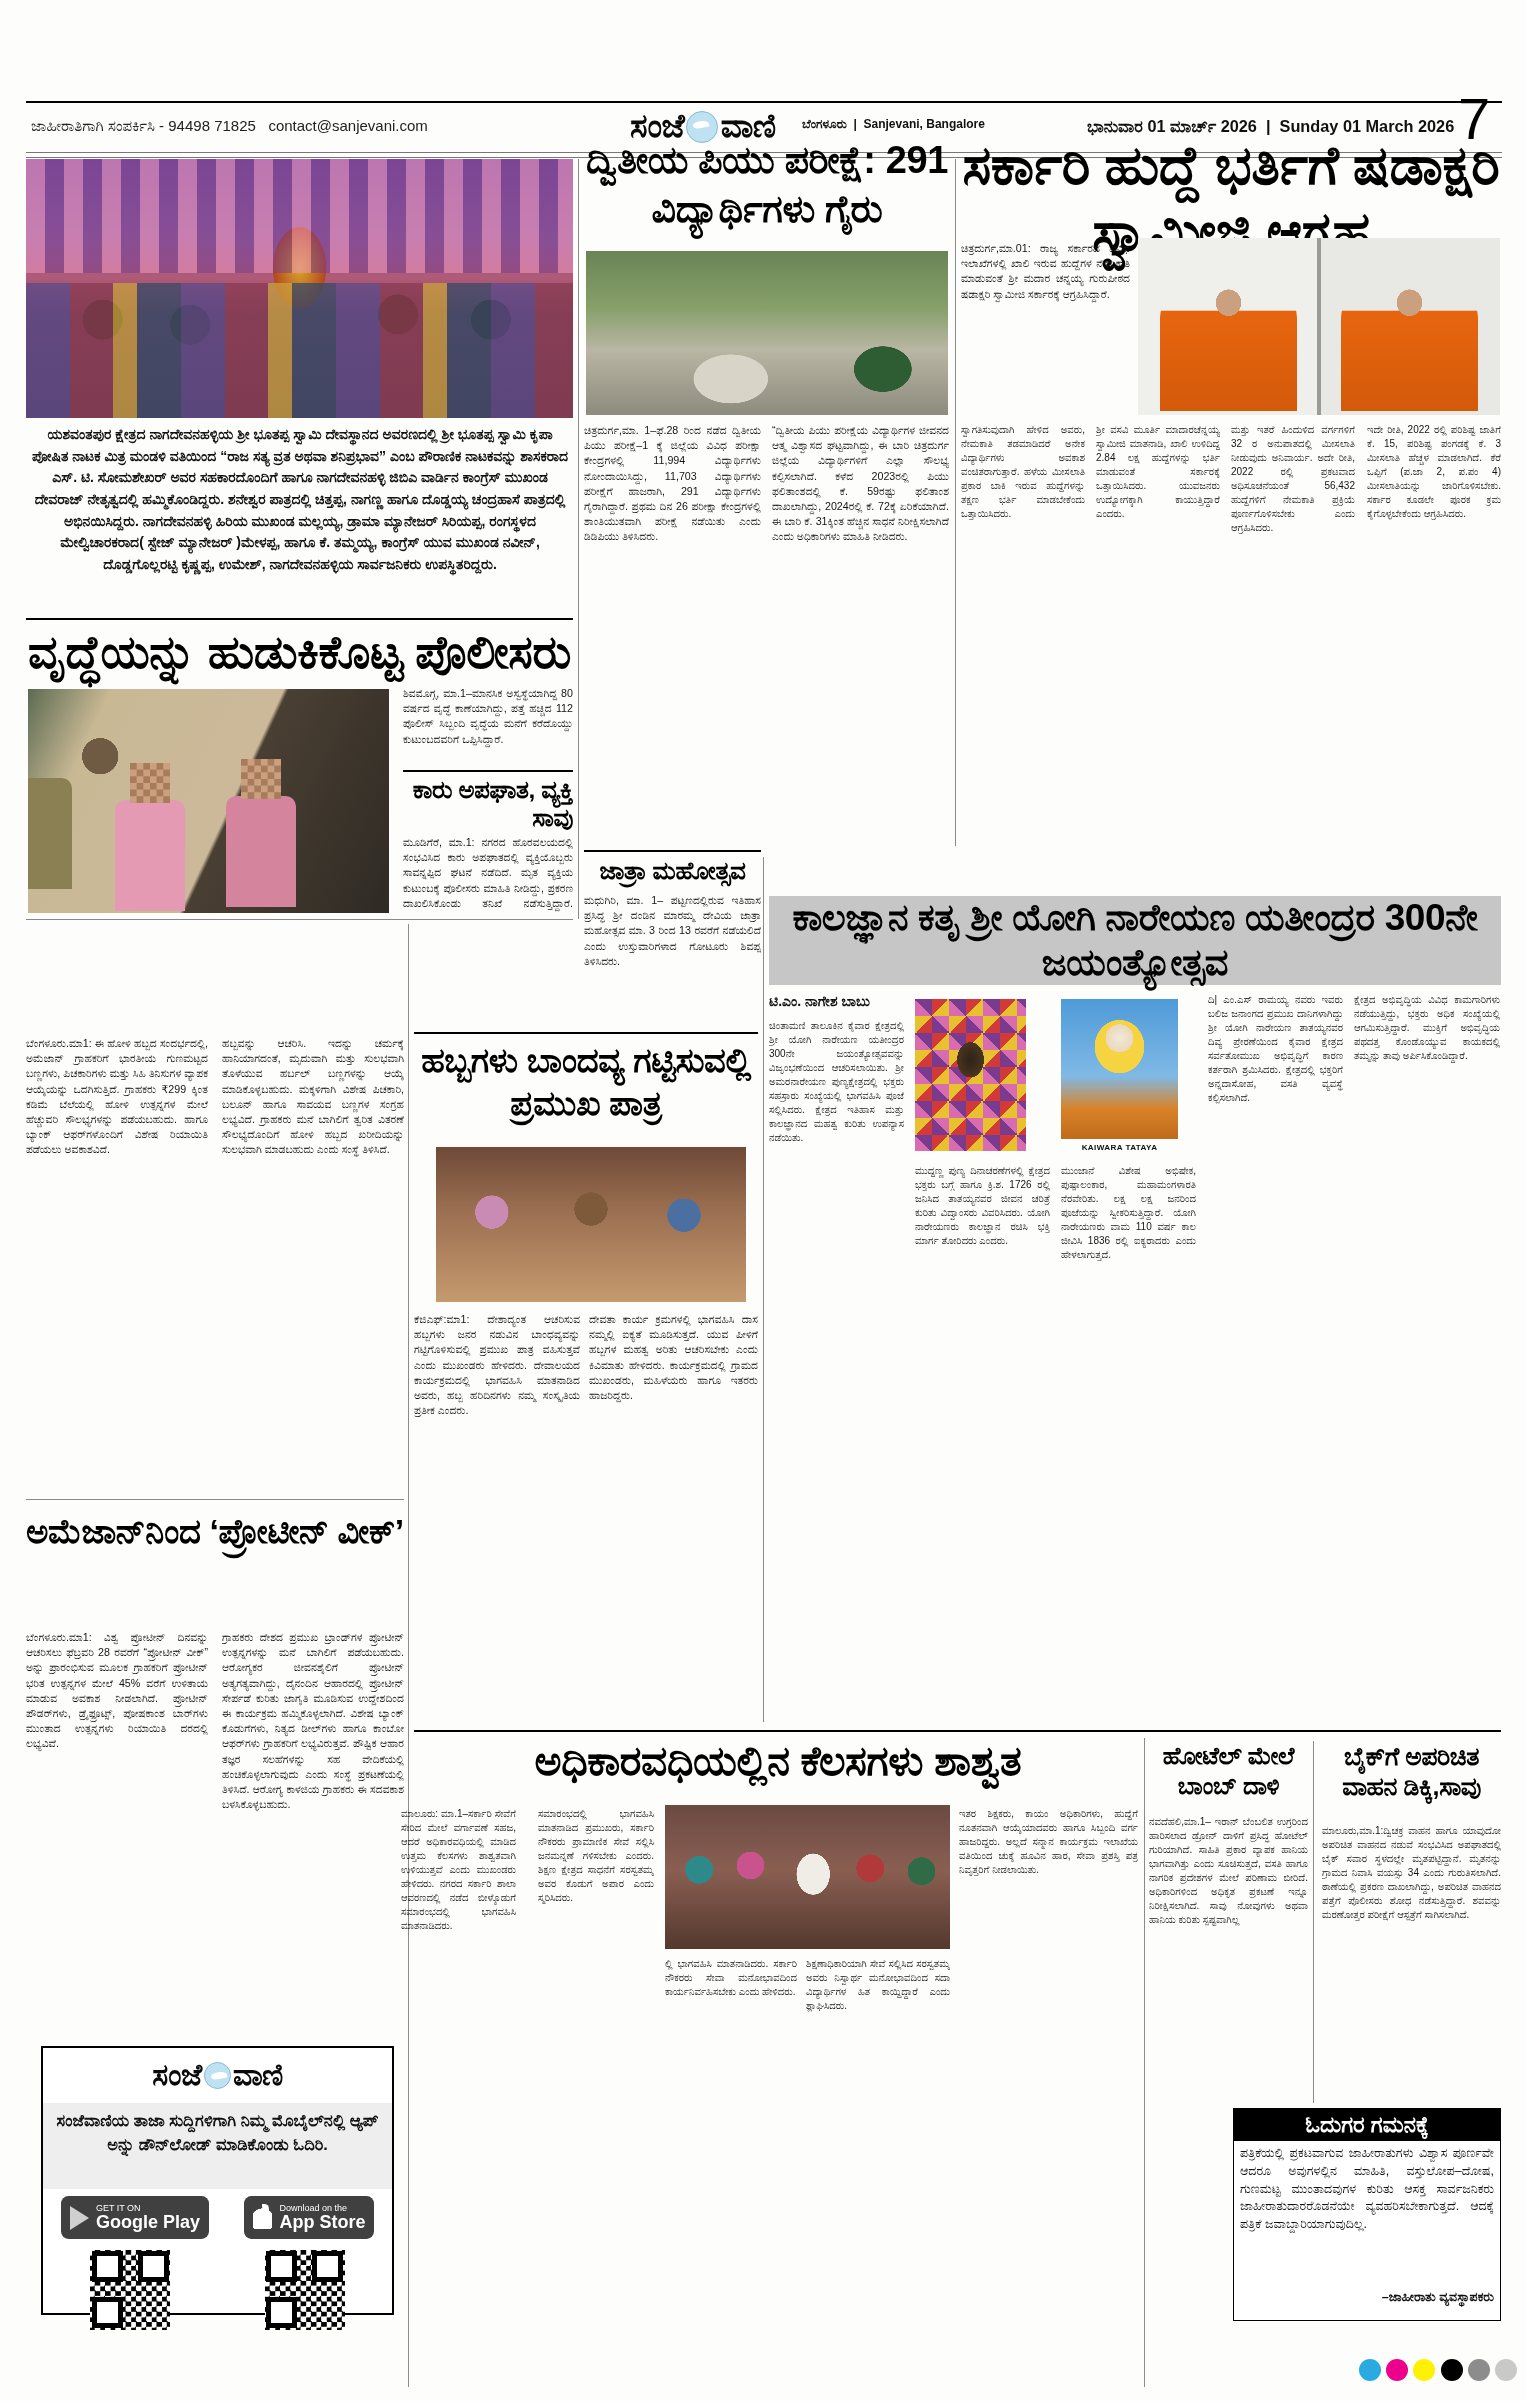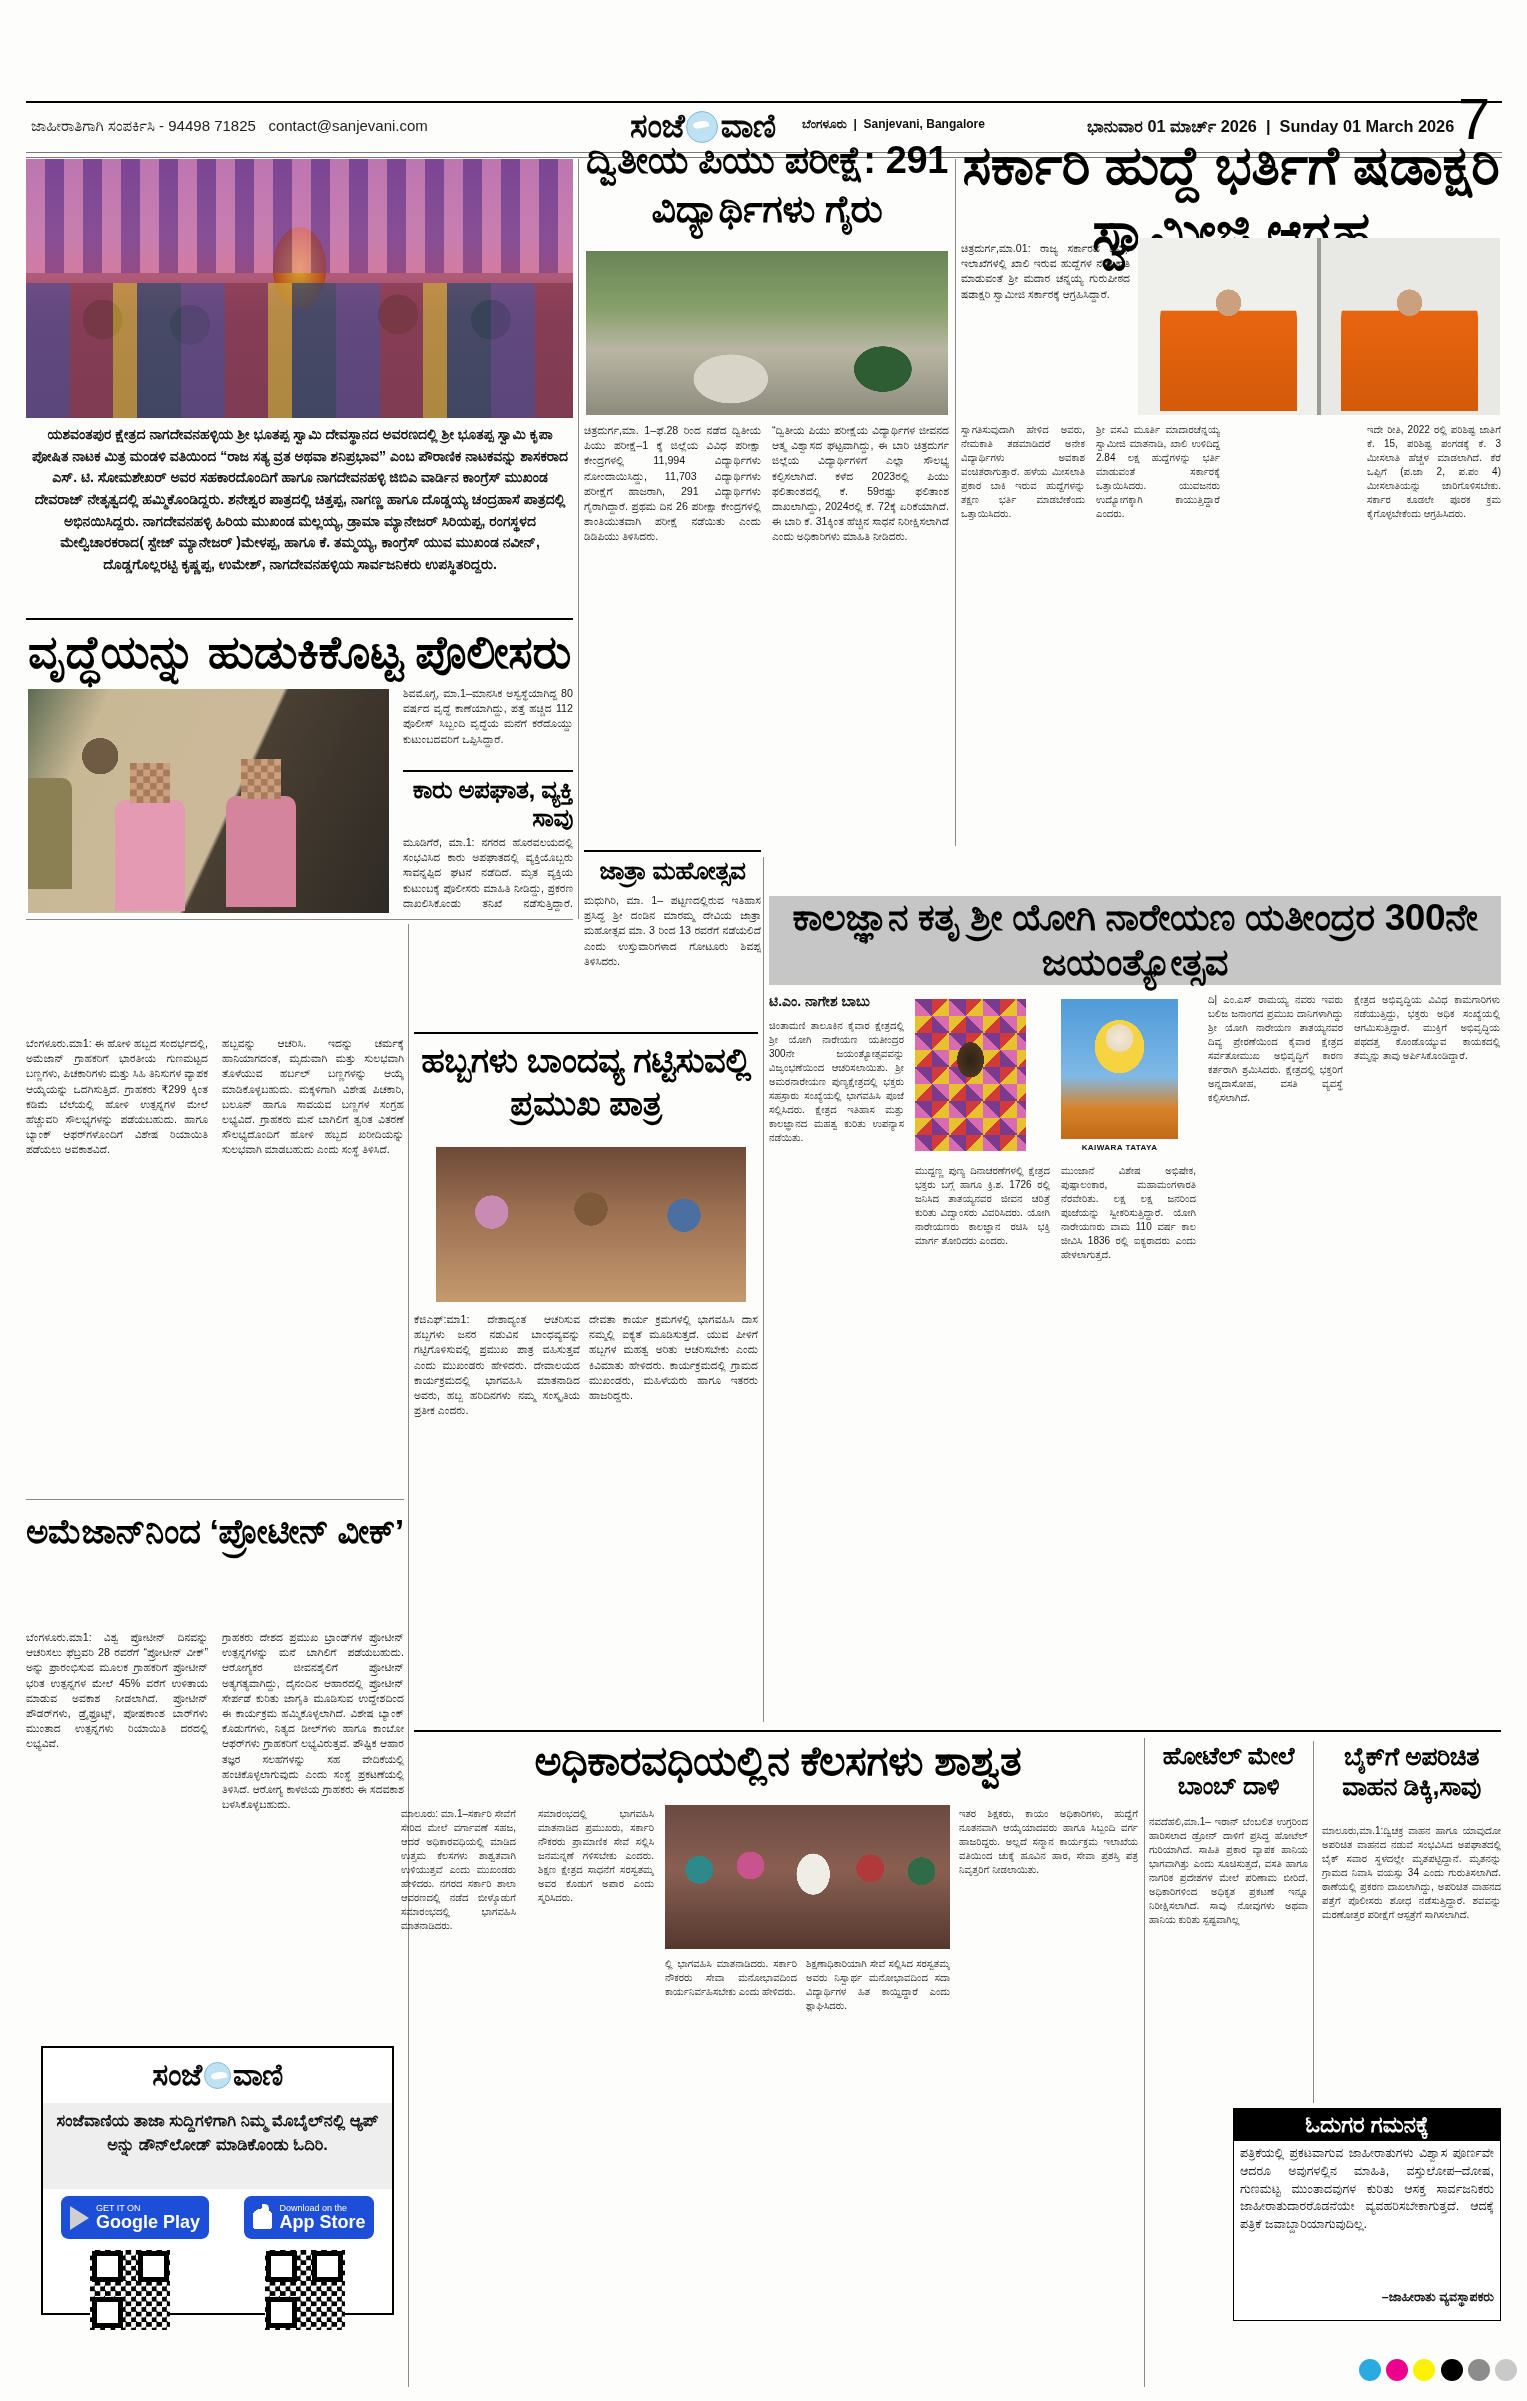--- a/index.html
+++ b/index.html
@@ -64,21 +64,21 @@
      linear-gradient(180deg,#6e4a38 0%,#9a6e50 40%,#c59a6e 100%);}
   .ph-tenure{background:
      radial-gradient(25px 25px at 12% 45%,#2e8a8a 0%,#2e8a8a 55%,transparent 56%),
      radial-gradient(25px 25px at 30% 42%,#c9538c 0%,#c9538c 55%,transparent 56%),
      radial-gradient(30px 37px at 52% 48%,#f0ede6 0%,#f0ede6 55%,transparent 56%),
      radial-gradient(25px 25px at 72% 44%,#b03a3a 0%,#b03a3a 55%,transparent 56%),
      radial-gradient(25px 25px at 90% 46%,#2e6b46 0%,#2e6b46 55%,transparent 56%),
      linear-gradient(180deg,#6b4a42 0%,#8a5f52 45%,#54382e 100%);}
   
   .promo{border:2.2px solid #000;background:#fff;}
-  .badge{background:#1d4ed8;color:#fff;border-radius:7.4px;display:flex;align-items:center;
+  .badge{background:#404040;color:#fff;border-radius:7.4px;display:flex;align-items:center;
          padding:4.4px 9px;gap:7.4px;height:43px;box-sizing:border-box;}
   .badge .tag{font-size:9px;line-height:1.1;}
   .badge .name{font-size:18px;font-weight:bold;line-height:1.05;}
   .play-tri{width:0;height:0;border-top:12px solid transparent;border-bottom:12px solid transparent;
             border-left:19px solid #cfcfcf;}
   .apple{width:19px;height:22px;background:radial-gradient(circle at 50% 60%,#fff 0 72%,transparent 73%);
          position:relative;}
   .apple::after{content:"";position:absolute;top:-3px;left:9px;width:6.7px;height:6.7px;background:#fff;
          border-radius:0 70% 0 70%;}
   .qr{background:
@@ -195,20 +195,21 @@
   <div class="abs body-txt" style="left:584px;top:893px;width:177px;height:137px;">ಮಧುಗಿರಿ, ಮಾ. 1– ಪಟ್ಟಣದಲ್ಲಿರುವ ಇತಿಹಾಸ ಪ್ರಸಿದ್ಧ ಶ್ರೀ ದಂಡಿನ ಮಾರಮ್ಮ ದೇವಿಯ ಜಾತ್ರಾ ಮಹೋತ್ಸವ ಮಾ. 3 ರಿಂದ 13 ರವರೆಗೆ ನಡೆಯಲಿದೆ ಎಂದು ಉಸ್ತುವಾರಿಗಳಾದ ಗೋಟೂರು ಶಿವಪ್ಪ ತಿಳಿಸಿದರು.</div>
 
   <div class="abs headline" style="left:961px;top:133px;width:540px;font-size:54px;line-height:1.22;">ಸರ್ಕಾರಿ ಹುದ್ದೆ ಭರ್ತಿಗೆ ಷಡಾಕ್ಷರಿ ಸ್ವಾಮೀಜಿ ಆಗ್ರಹ</div>
   <div class="abs body-txt" style="left:961px;top:241px;width:169px;height:176px;">ಚಿತ್ರದುರ್ಗ,ಮಾ.01: ರಾಜ್ಯ ಸರ್ಕಾರದ ವಿವಿಧ ಇಲಾಖೆಗಳಲ್ಲಿ ಖಾಲಿ ಇರುವ ಹುದ್ದೆಗಳ ನೇಮಕಾತಿ ಮಾಡುವಂತೆ ಶ್ರೀ ಮದಾರ ಚನ್ನಯ್ಯ ಗುರುಪೀಠದ ಷಡಾಕ್ಷರಿ ಸ್ವಾಮೀಜಿ ಸರ್ಕಾರಕ್ಕೆ ಆಗ್ರಹಿಸಿದ್ದಾರೆ.</div>
   <div class="photo ph-swami" style="left:1138px;top:238px;width:362px;height:177px;">
     <div class="swami" style="left:6%;"></div>
     <div class="swami" style="left:56%;"></div>
   </div>
   <div class="abs body-sm" style="left:961px;top:423px;width:124px;height:469px;">ಸ್ವಾಗತಿಸುವುದಾಗಿ ಹೇಳಿದ ಅವರು, ನೇಮಕಾತಿ ತಡಮಾಡಿದರೆ ಅನೇಕ ವಿದ್ಯಾರ್ಥಿಗಳು ಅವಕಾಶ ವಂಚಿತರಾಗುತ್ತಾರೆ. ಹಳೆಯ ಮೀಸಲಾತಿ ಪ್ರಕಾರ ಬಾಕಿ ಇರುವ ಹುದ್ದೆಗಳನ್ನು ತಕ್ಷಣ ಭರ್ತಿ ಮಾಡಬೇಕೆಂದು ಒತ್ತಾಯಿಸಿದರು.</div>
   <div class="abs body-sm" style="left:1096px;top:423px;width:124px;height:469px;">ಶ್ರೀ ವಸವಿ ಮೂರ್ತಿ ಮಾದಾರಚೆನ್ನಯ್ಯ ಸ್ವಾಮೀಜಿ ಮಾತನಾಡಿ, ಖಾಲಿ ಉಳಿದಿದ್ದ 2.84 ಲಕ್ಷ ಹುದ್ದೆಗಳನ್ನು ಭರ್ತಿ ಮಾಡುವಂತೆ ಸರ್ಕಾರಕ್ಕೆ ಒತ್ತಾಯಿಸಿದರು. ಯುವಜನರು ಉದ್ಯೋಗಕ್ಕಾಗಿ ಕಾಯುತ್ತಿದ್ದಾರೆ ಎಂದರು.</div>
+  <div class="abs body-sm" style="left:1231px;top:423px;width:124px;height:469px;">ಮತ್ತು ಇತರೆ ಹಿಂದುಳಿದ ವರ್ಗಗಳಿಗೆ 32 ರ ಅನುಪಾತದಲ್ಲಿ ಮೀಸಲಾತಿ ನೀಡುವುದು ಅನಿವಾರ್ಯ. ಅದೇ ರೀತಿ, 2022 ರಲ್ಲಿ ಪ್ರಕಟವಾದ ಅಧಿಸೂಚನೆಯಂತೆ 56,432 ಹುದ್ದೆಗಳಿಗೆ ನೇಮಕಾತಿ ಪ್ರಕ್ರಿಯೆ ಪೂರ್ಣಗೊಳಿಸಬೇಕು ಎಂದು ಆಗ್ರಹಿಸಿದರು.</div>
   <div class="abs body-sm" style="left:1367px;top:423px;width:134px;height:469px;">ಇದೇ ರೀತಿ, 2022 ರಲ್ಲಿ ಪರಿಶಿಷ್ಟ ಜಾತಿಗೆ ಕೆ. 15, ಪರಿಶಿಷ್ಟ ಪಂಗಡಕ್ಕೆ ಕೆ. 3 ಮೀಸಲಾತಿ ಹೆಚ್ಚಳ ಮಾಡಲಾಗಿದೆ. ಕೆರೆ ಒಪ್ಪಿಗೆ (ಪ.ಜಾ 2, ಪ.ಪಂ 4) ಮೀಸಲಾತಿಯನ್ನು ಜಾರಿಗೊಳಿಸಬೇಕು. ಸರ್ಕಾರ ಕೂಡಲೇ ಪೂರಕ ಕ್ರಮ ಕೈಗೊಳ್ಳಬೇಕೆಂದು ಆಗ್ರಹಿಸಿದರು.</div>
 
   <div class="abs gray-head headline" style="left:769px;top:896px;width:732px;height:89px;font-size:37px;line-height:1.2;
        display:flex;align-items:center;justify-content:center;padding:0 7.4px;box-sizing:border-box;">ಕಾಲಜ್ಞಾನ ಕತೃ ಶ್ರೀ ಯೋಗಿ ನಾರೇಯಣ ಯತೀಂದ್ರರ 300ನೇ  ಜಯಂತ್ಯೋತ್ಸವ</div>
   <div class="abs byline" style="left:769px;top:993px;width:140px;">ಟಿ.ಎಂ. ನಾಗೇಶ ಬಾಬು</div>
   <div class="abs body-sm" style="left:769px;top:1019px;width:135px;height:671px;">ಚಿಂತಾಮಣಿ ತಾಲೂಕಿನ ಕೈವಾರ ಕ್ಷೇತ್ರದಲ್ಲಿ ಶ್ರೀ ಯೋಗಿ ನಾರೇಯಣ ಯತೀಂದ್ರರ 300ನೇ ಜಯಂತ್ಯೋತ್ಸವವನ್ನು ವಿಜೃಂಭಣೆಯಿಂದ ಆಚರಿಸಲಾಯಿತು. ಶ್ರೀ ಅಮರನಾರೇಯಣ ಪುಣ್ಯಕ್ಷೇತ್ರದಲ್ಲಿ ಭಕ್ತರು ಸಹಸ್ರಾರು ಸಂಖ್ಯೆಯಲ್ಲಿ ಭಾಗವಹಿಸಿ ಪೂಜೆ ಸಲ್ಲಿಸಿದರು. ಕ್ಷೇತ್ರದ ಇತಿಹಾಸ ಮತ್ತು ಕಾಲಜ್ಞಾನದ ಮಹತ್ವ ಕುರಿತು ಉಪನ್ಯಾಸ ನಡೆಯಿತು.</div>
   <div class="photo ph-idol" style="left:915px;top:999px;width:111px;height:152px;"></div>
   <div class="abs body-sm" style="left:915px;top:1164px;width:135px;height:526px;">ಮುದ್ದಣ್ಣ ಪುಣ್ಯ ದಿನಾಚರಣೆಗಳಲ್ಲಿ ಕ್ಷೇತ್ರದ ಭಕ್ತರು ಬಗ್ಗೆ ಹಾಗೂ ಕ್ರಿ.ಶ. 1726 ರಲ್ಲಿ ಜನಿಸಿದ ತಾತಯ್ಯನವರ ಜೀವನ ಚರಿತ್ರೆ ಕುರಿತು ವಿದ್ವಾಂಸರು ವಿವರಿಸಿದರು. ಯೋಗಿ ನಾರೇಯಣರು ಕಾಲಜ್ಞಾನ ರಚಿಸಿ ಭಕ್ತಿ ಮಾರ್ಗ ತೋರಿದರು ಎಂದರು.</div>
   <div class="photo ph-tataya" style="left:1061px;top:999px;width:117px;height:140px;"></div>
   <div class="abs tiny-cap" style="left:1061px;top:1143px;width:117px;">KAIWARA TATAYA</div>

